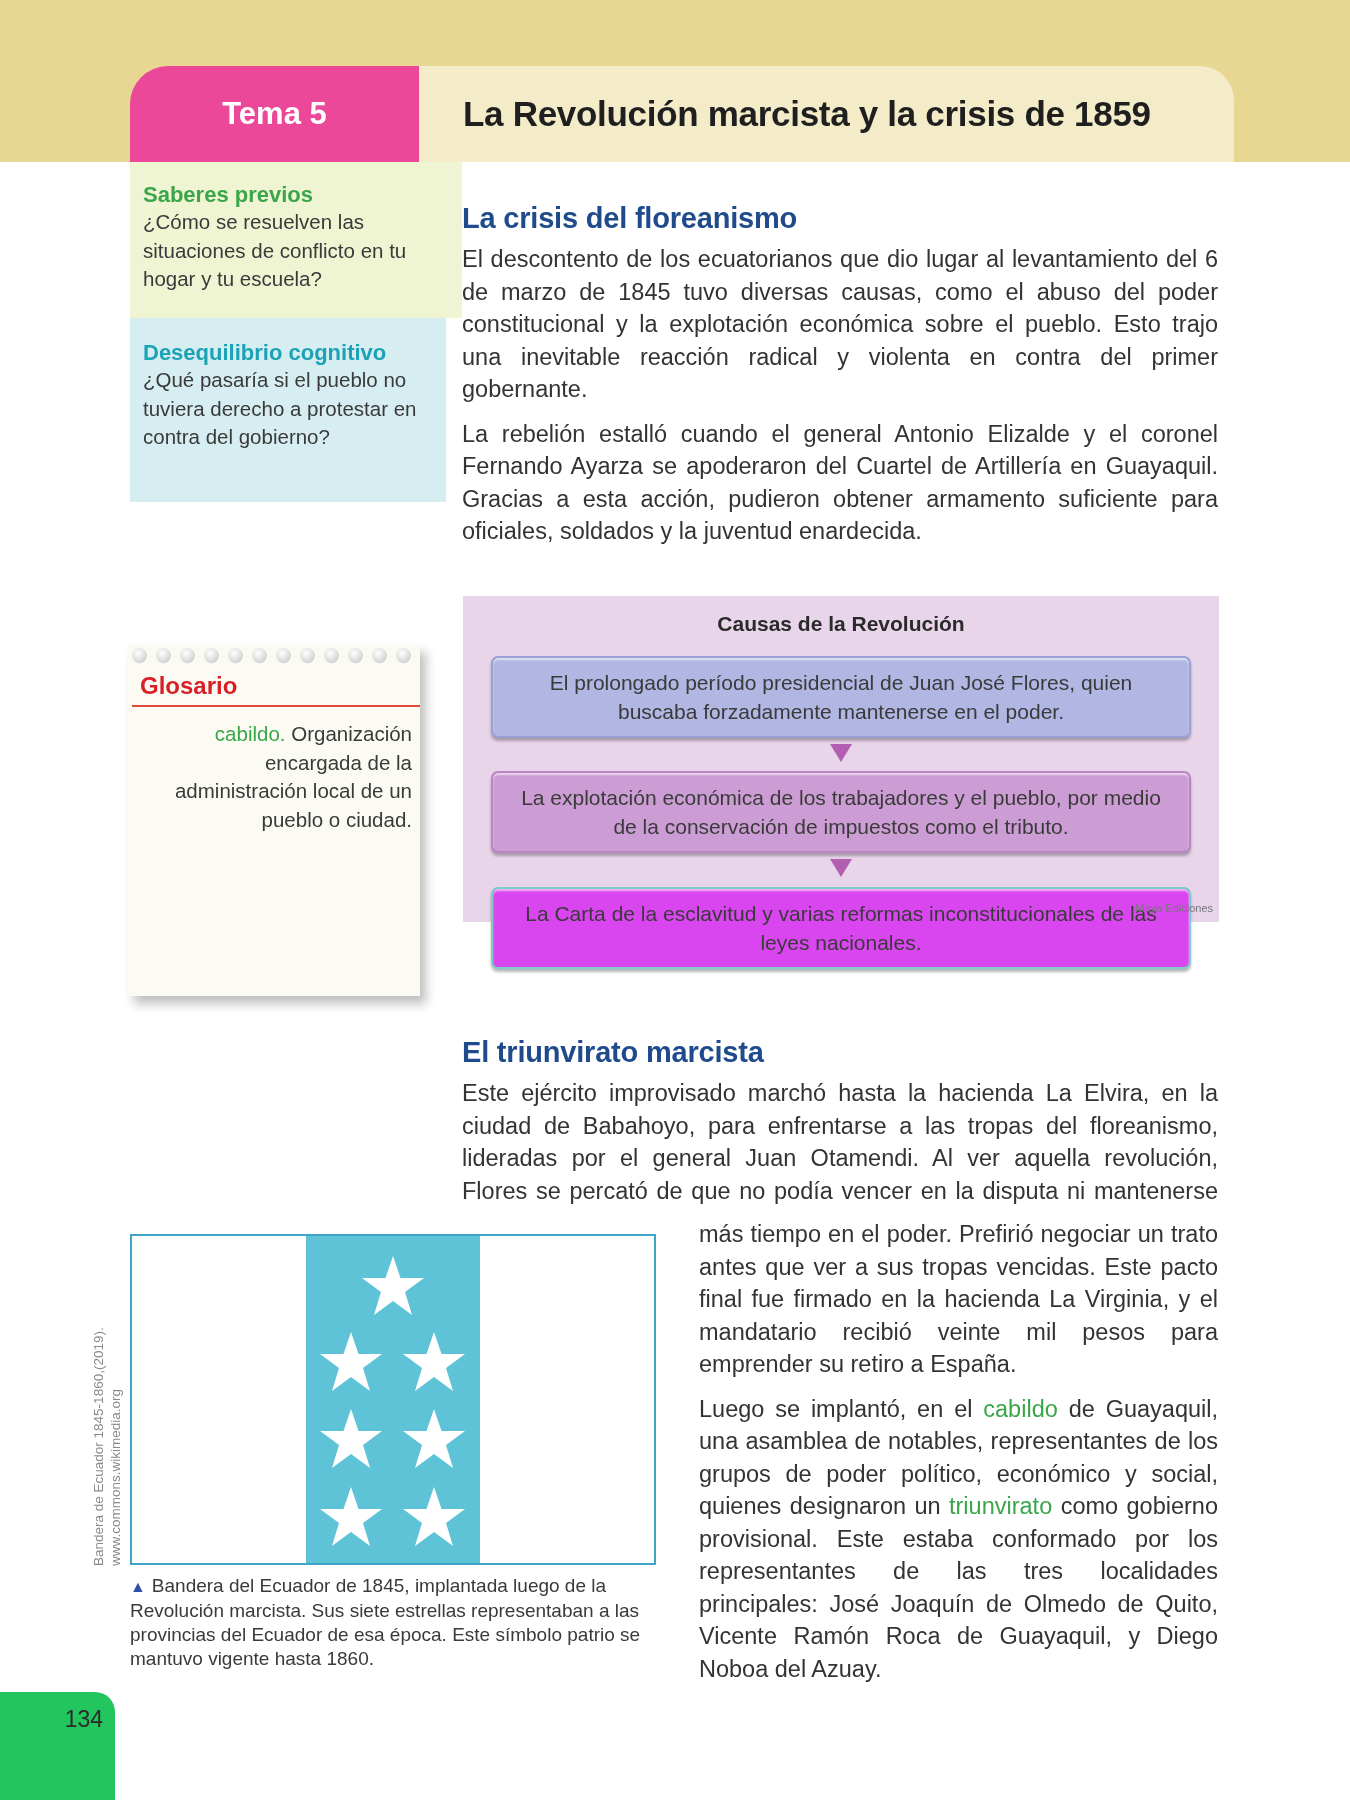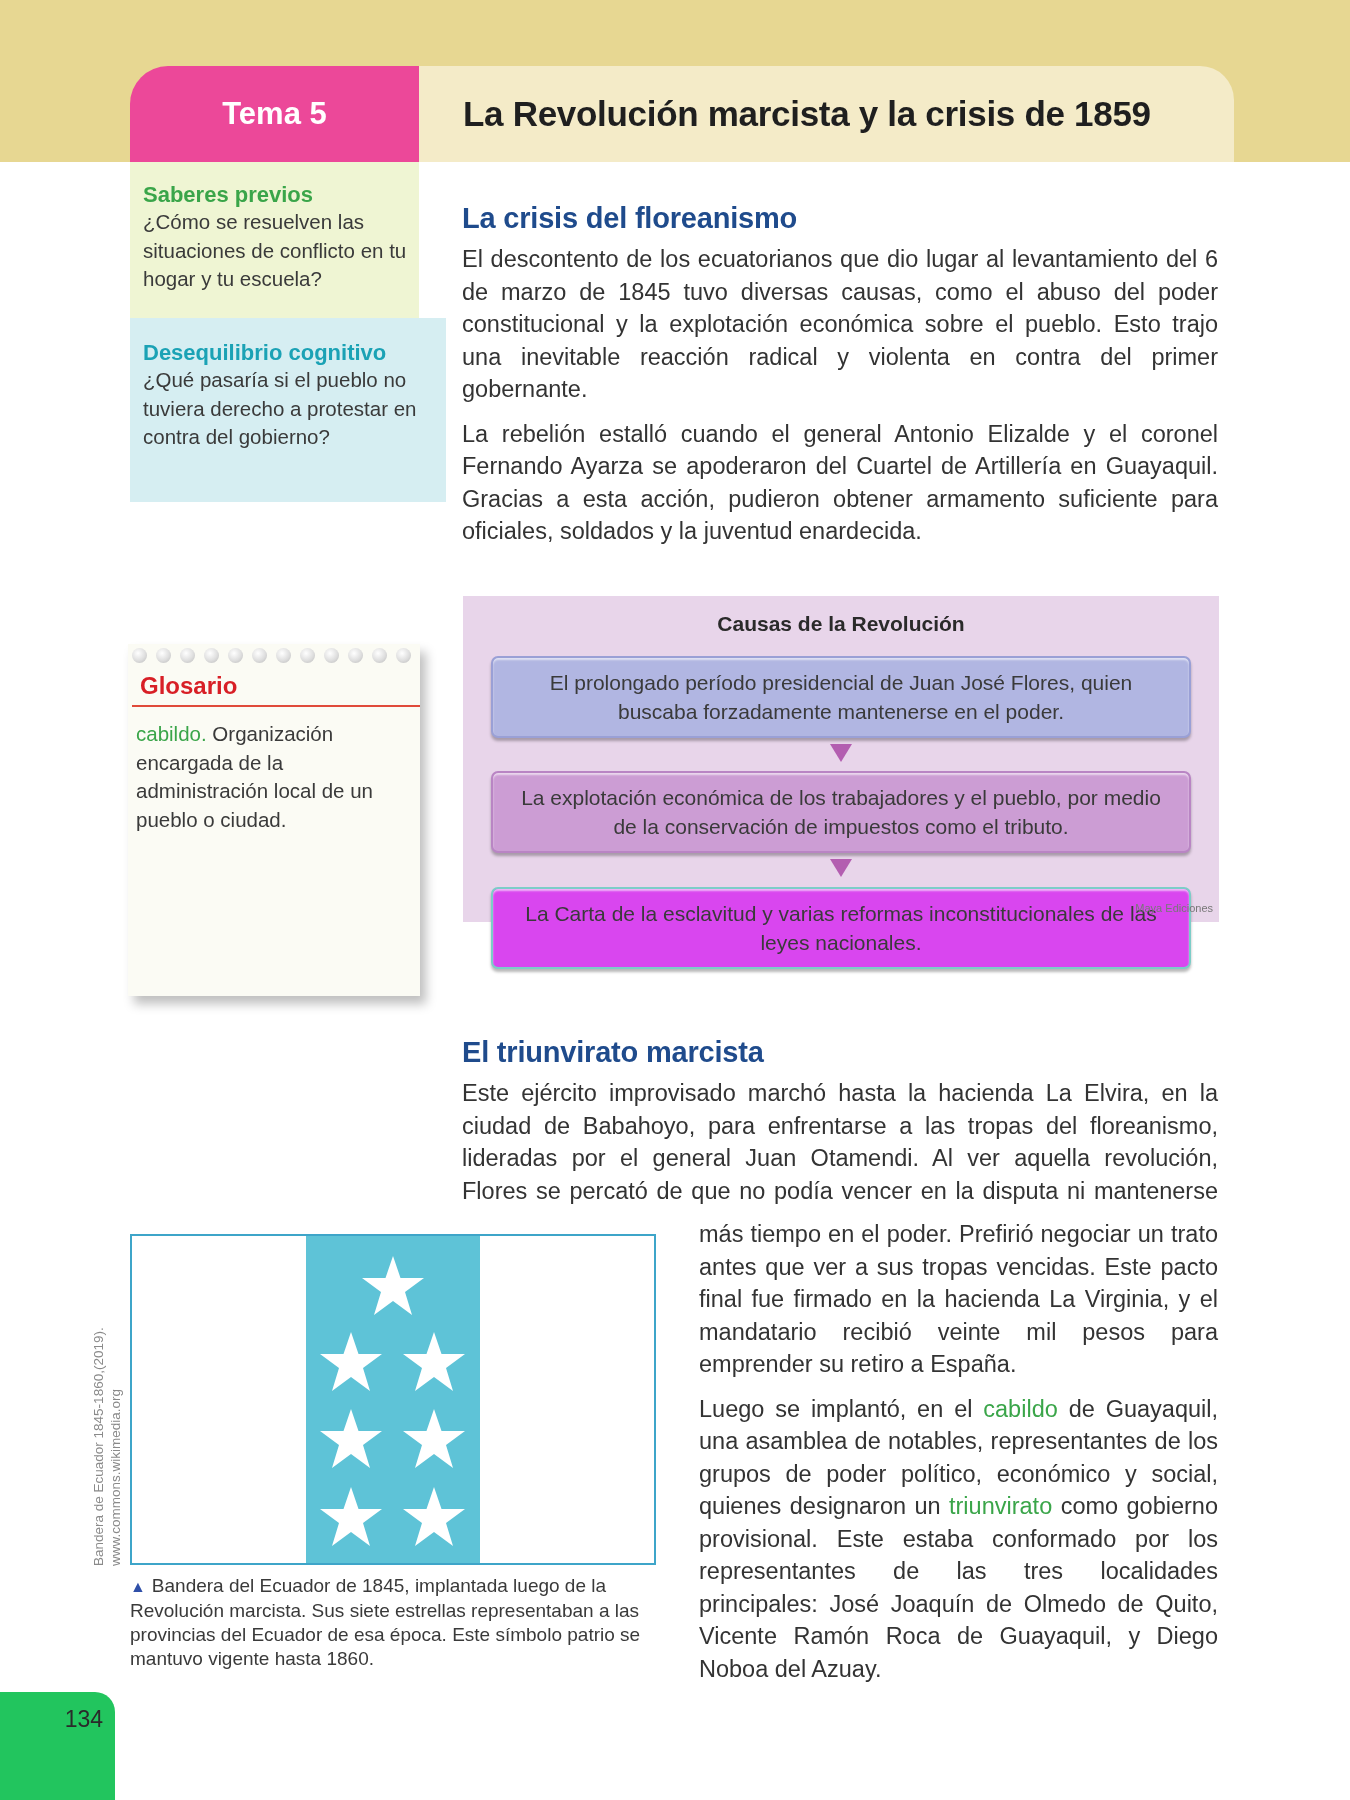--- a/index.html
+++ b/index.html
@@ -25,38 +25,39 @@
     .title-box {
       position: absolute; left: 419px; top: 66px; width: 815px; height: 96px;
       background: #f4ebc8;
       border-top-right-radius: 34px;
       display: flex; align-items: center; padding-left: 44px;
       color: #1f1f1f; font-weight: bold; font-size: 35px; letter-spacing: -0.3px;
     }
 
     
     .saberes {
-      position: absolute; left: 130px; top: 162px; width: 289px; height: 156px;
+      position: absolute; left: 130px; top: 162px; width: 332px; height: 156px;
       background: #eff5d3;
       padding: 20px 12px 0 13px;
     }
     .desequilibrio {
       position: absolute; left: 130px; top: 318px; width: 316px; height: 184px;
       background: #d6eef2;
       padding: 22px 12px 0 13px;
     }
     .box-heading { font-weight: bold; font-size: 22px; line-height: 1.2; }
     .saberes .box-heading { color: #3aa549; }
     .desequilibrio .box-heading { color: #1ba2b5; }
     .box-text { font-size: 20.5px; line-height: 28.5px; color: #3a3a3a; }
 
     .glosario {
       position: absolute; left: 128px; top: 644px; width: 292px; height: 352px;
       background: #fbfbf4;
       box-shadow: 6px 8px 10px rgba(0,0,0,0.25);
+      text-align: right;
     }
     .rings {
       position: absolute; left: 0; top: 0; width: 100%; height: 22px;
       display: flex; gap: 9px; padding-left: 4px; overflow: hidden;
     }
     .ring {
       width: 15px; height: 15px; border-radius: 50%; flex: none;
       background: radial-gradient(circle at 40% 35%, #ffffff 0%, #dedede 55%, #b9b9b9 100%);
       margin-top: 4px;
     }

